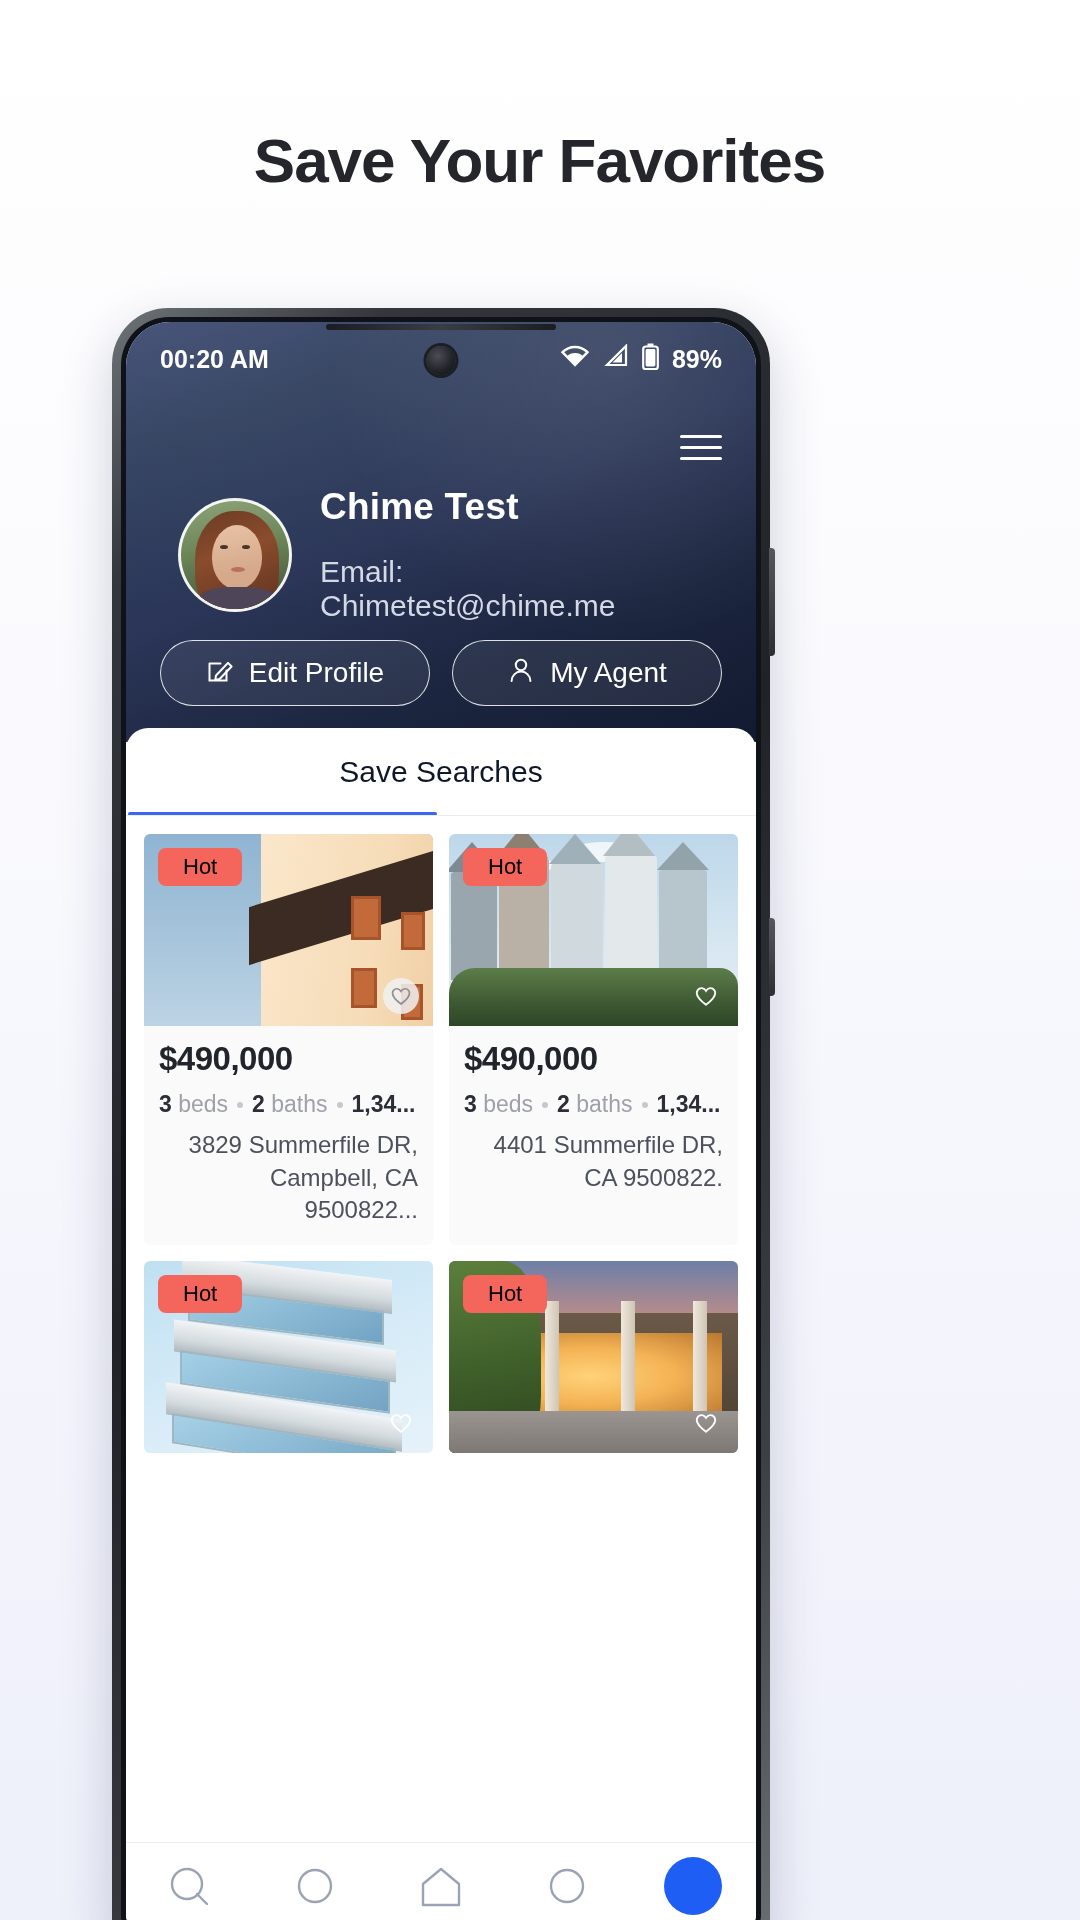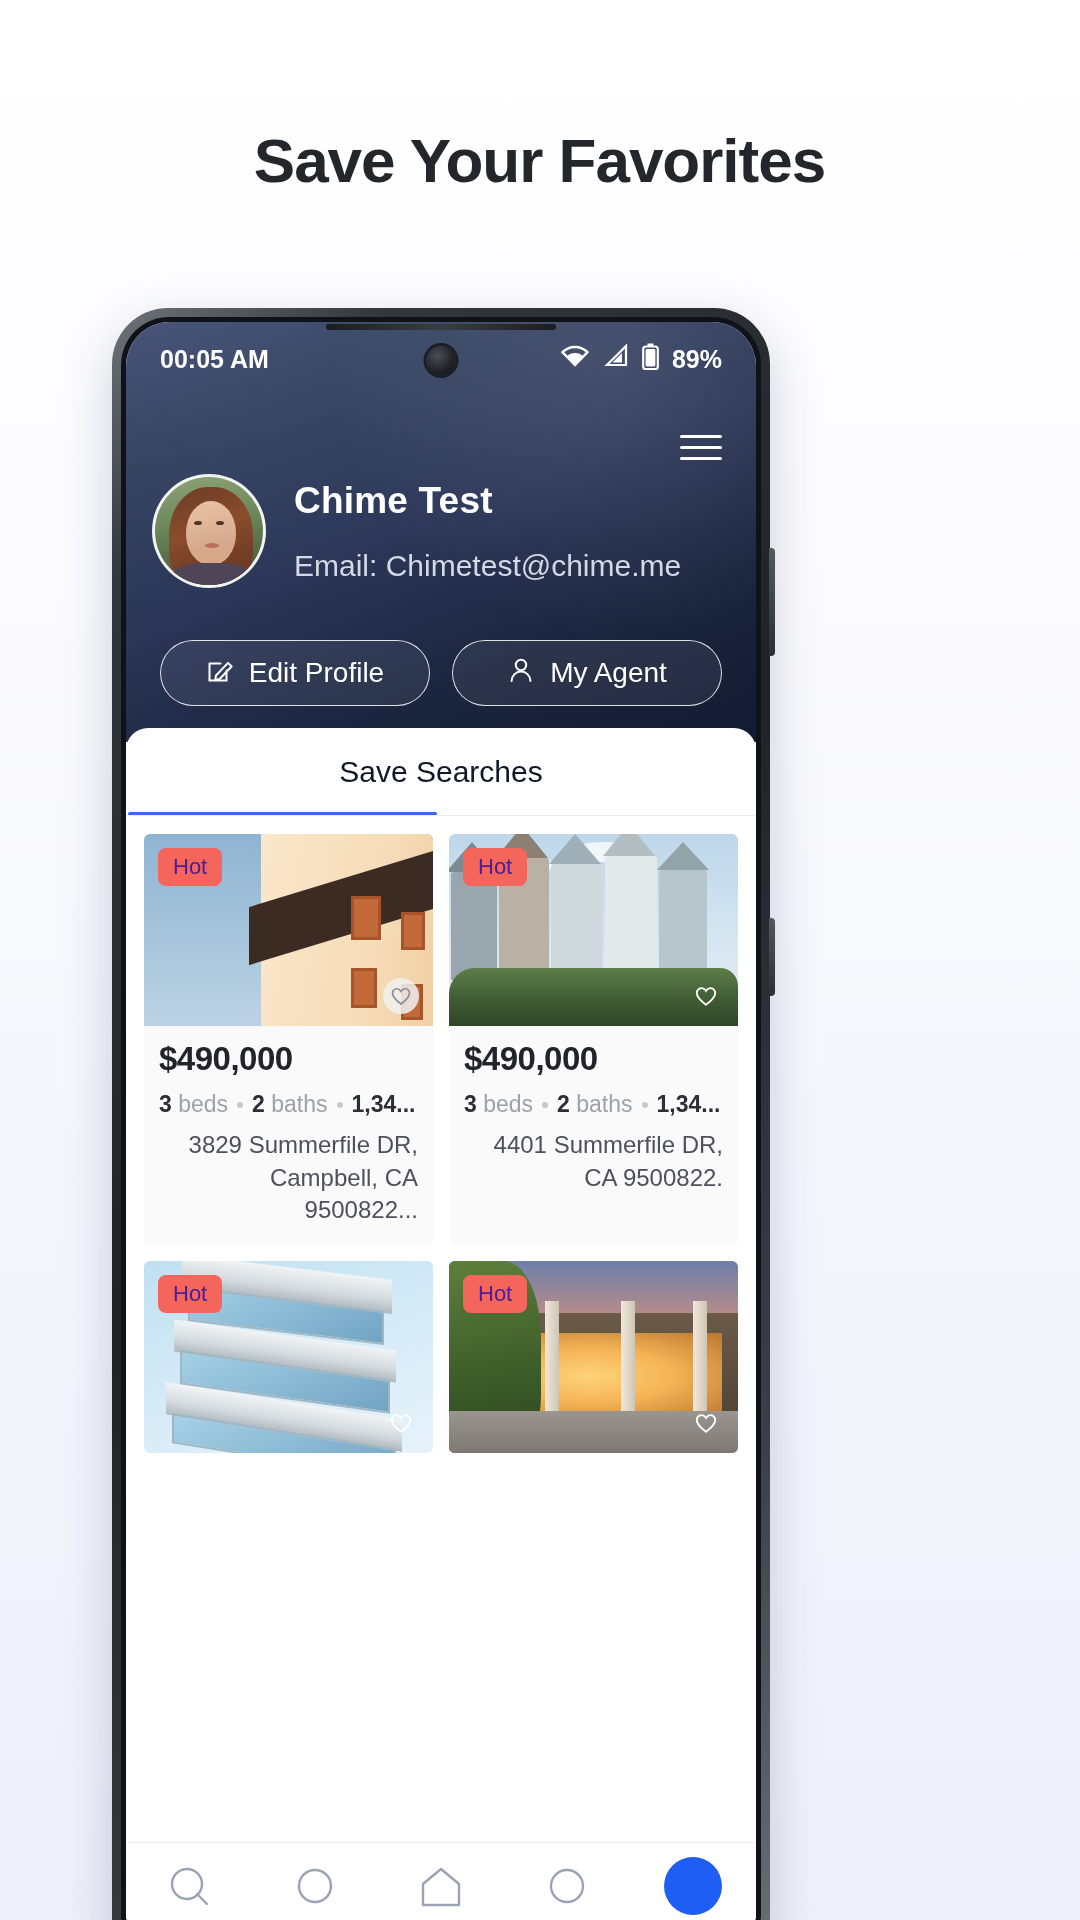--- a/index.html
+++ b/index.html
@@ -85,22 +85,22 @@
 
   .hamburger {
     position:absolute; top:108px; right:34px;
     width:42px; height:34px; z-index:5;
     display:flex; flex-direction:column; justify-content:center; gap:8px;
   }
   .hamburger span { display:block; height:3px; background:#fff; border-radius:2px; }
 
   
   .profile {
-    position:absolute; top:152px; left:0; width:100%;
-    display:flex; align-items:center; padding:0 26px; z-index:4;
+    position:absolute; top:164px; left:0; width:100%;
+    display:flex; align-items:center; padding:0 52px; z-index:4;
   }
   .avatar {
     width:114px; height:114px; border-radius:50%;
     border:3px solid rgba(255,255,255,0.92);
     overflow:hidden; flex:0 0 auto;
     background:linear-gradient(170deg,#8ea37a 0%,#6f8a5c 38%,#3f4f33 100%);
     position:relative;
   }
   .av-hair {
     position:absolute; left:14px; top:10px; width:84px; height:104px;
@@ -159,22 +159,22 @@
 
   .grid {
     padding:18px 18px 0 18px;
     display:grid; grid-template-columns:1fr 1fr; gap:16px;
   }
   .card { background:#fafafb; border-radius:6px; overflow:hidden; }
   .photo { height:192px; position:relative; overflow:hidden; }
 
   .hot {
     position:absolute; top:14px; left:14px;
-    background:#f4655b; color:#4c1d95;
-    font-size:22px; padding:6px 15px; border-radius:8px;
+    background:#f4655b; color:#000000;
+    font-size:22px; padding:6px 25px; border-radius:8px;
     z-index:3;
   }
   .heart {
     position:absolute; bottom:12px; right:14px;
     width:36px; height:36px; z-index:3;
     display:flex; align-items:center; justify-content:center;
   }
   .heart.circ { background:rgba(240,240,240,0.86); border-radius:50%; }
 
   .cbody { padding:14px 15px 18px 15px; }
@@ -250,21 +250,21 @@
   <div class="btn-side btn-pwr"></div>
 
   <div class="phone-inner">
     <div class="screen">
 
       <div class="appheader">
         <div class="speaker"></div>
         <div class="camera"></div>
 
         <div class="statusbar">
-          <div>00:05 AM</div>
+          <div>00:20 AM</div>
           <div class="status-right">
             <span>
               <svg width="30" height="24" viewBox="0 0 30 24">
                 <path d="M15 21 L2.5 8.2 A17.5 17.5 0 0 1 27.5 8.2 Z" fill="none" stroke="#fff" stroke-width="2.4"></path>
                 <path d="M15 21 L6.6 12.4 A12 12 0 0 1 23.4 12.4 Z" fill="#fff"></path>
               </svg>
             </span>
             <span>
               <svg width="26" height="24" viewBox="0 0 26 24">
                 <path d="M23 2 L23 21 L4 21 Z" fill="none" stroke="#fff" stroke-width="2.2"></path>

